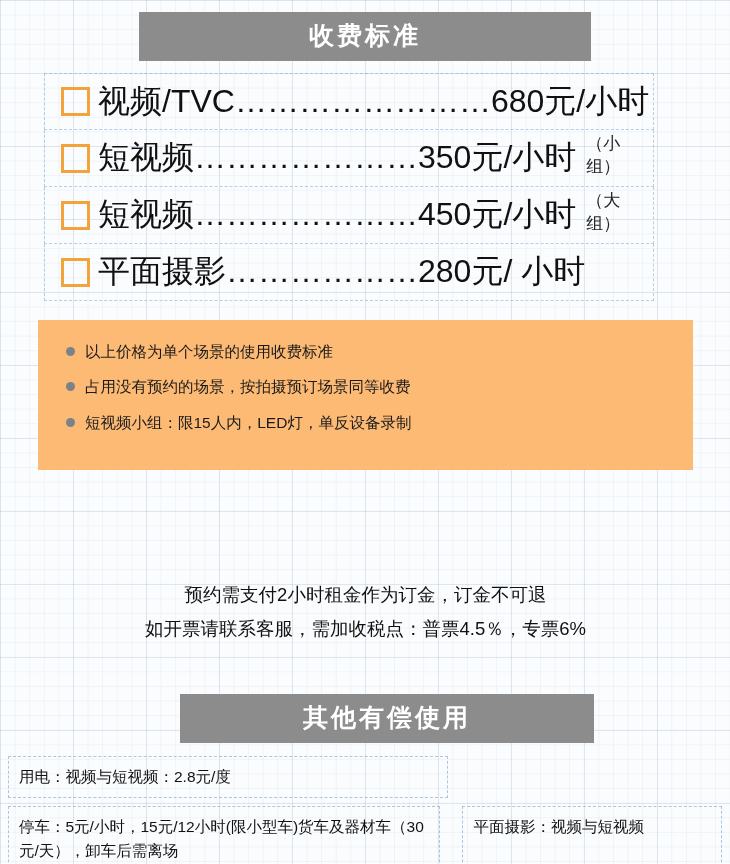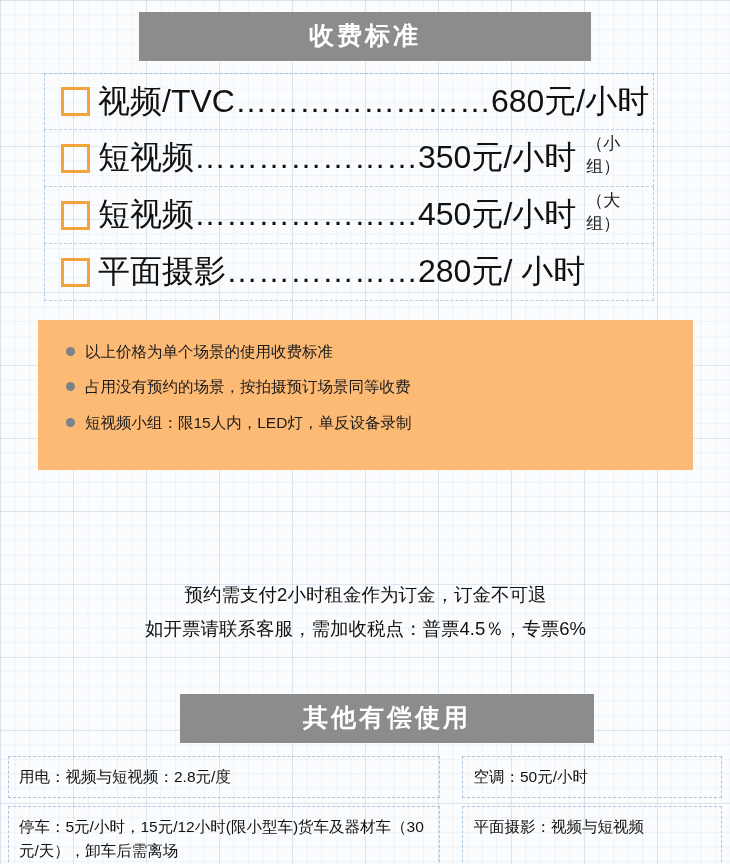--- a/index.html
+++ b/index.html
@@ -226,21 +226,20 @@
   <div class="booking">
     <div>预约需支付2小时租金作为订金，订金不可退</div>
     <div>如开票请联系客服，需加收税点：普票4.5％，专票6%</div>
   </div>
 
   <div class="banner banner-2">其他有偿使用</div>
 
   <div class="paid-table">
     <div class="paid-row">
       <div class="cell left">用电：视频与短视频：2.8元/度</div>
-      <div class="cell right">空调：50元/小时</div>
     </div>
     <div class="paid-row">
       <div class="cell left">停车：5元/小时，15元/12小时(限小型车)货车及器材车（30元/天），卸车后需离场</div>
       <div class="cell right"><span class="b">平面摄影：</span><span class="b">视频与短视频</span></div>
     </div>
   </div>
 
 </div>
 
 </body></html>

